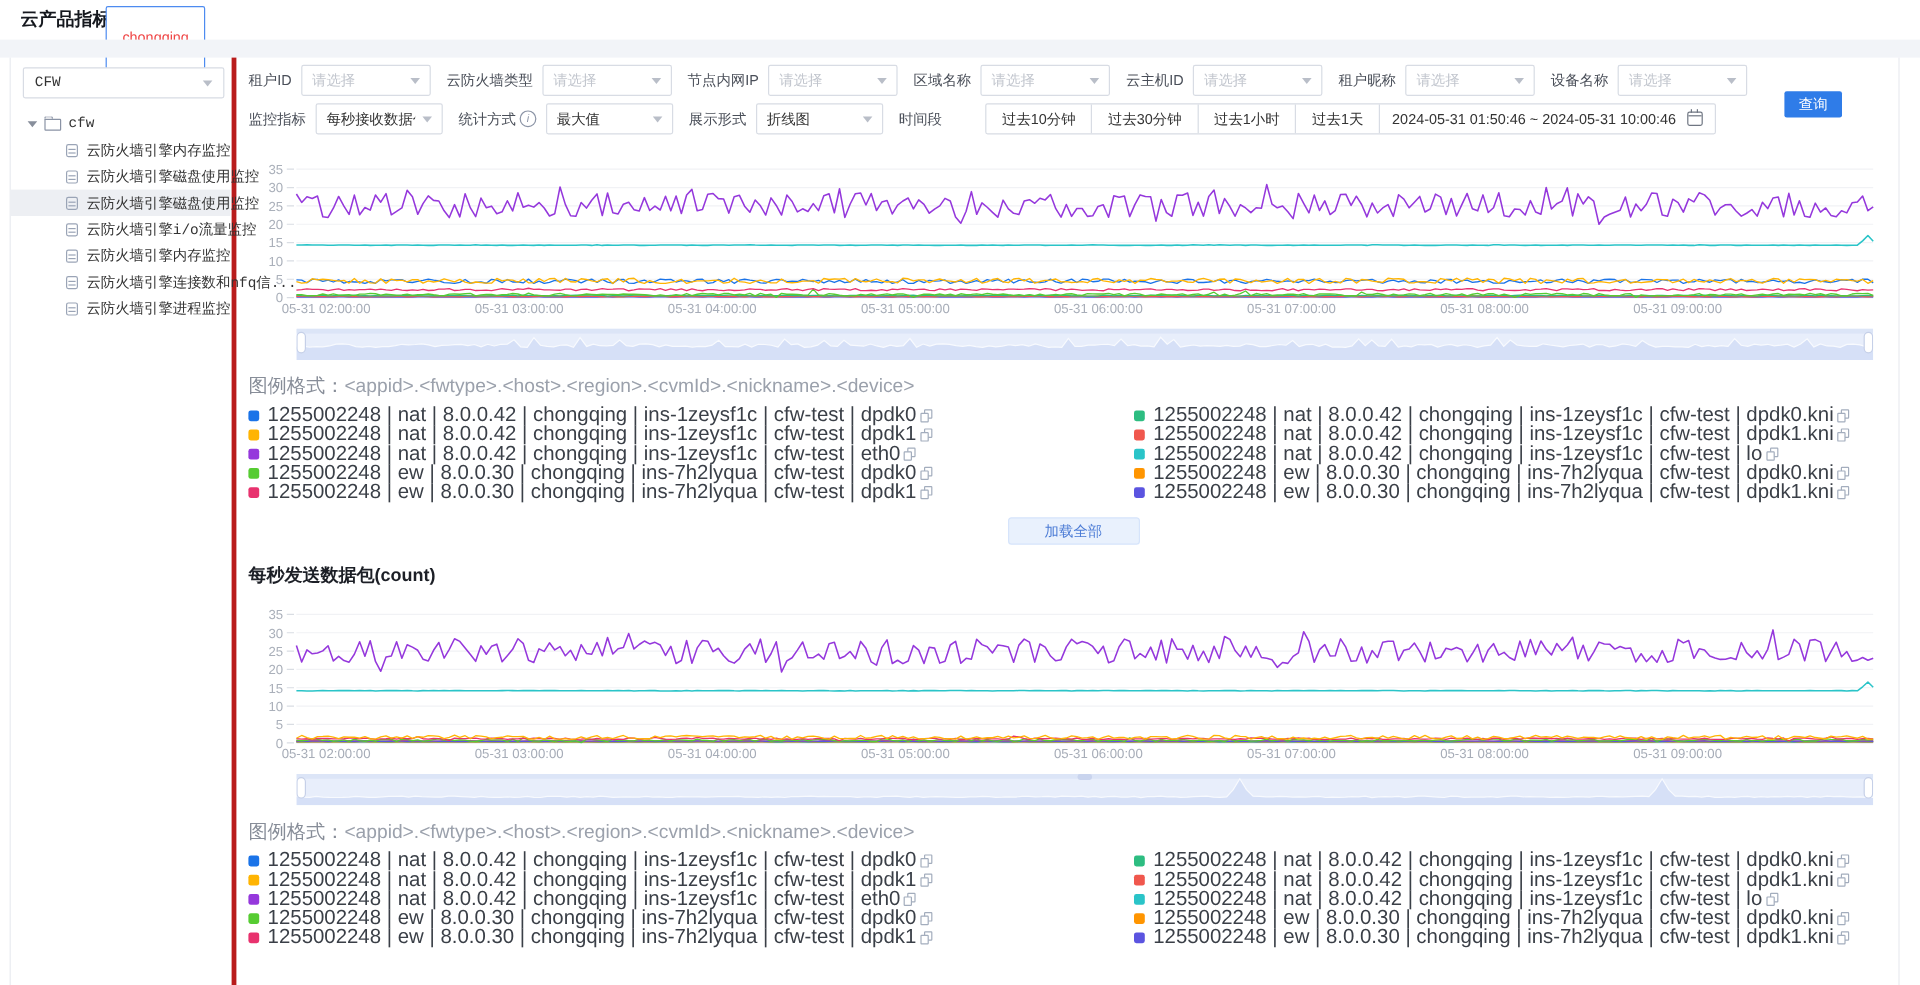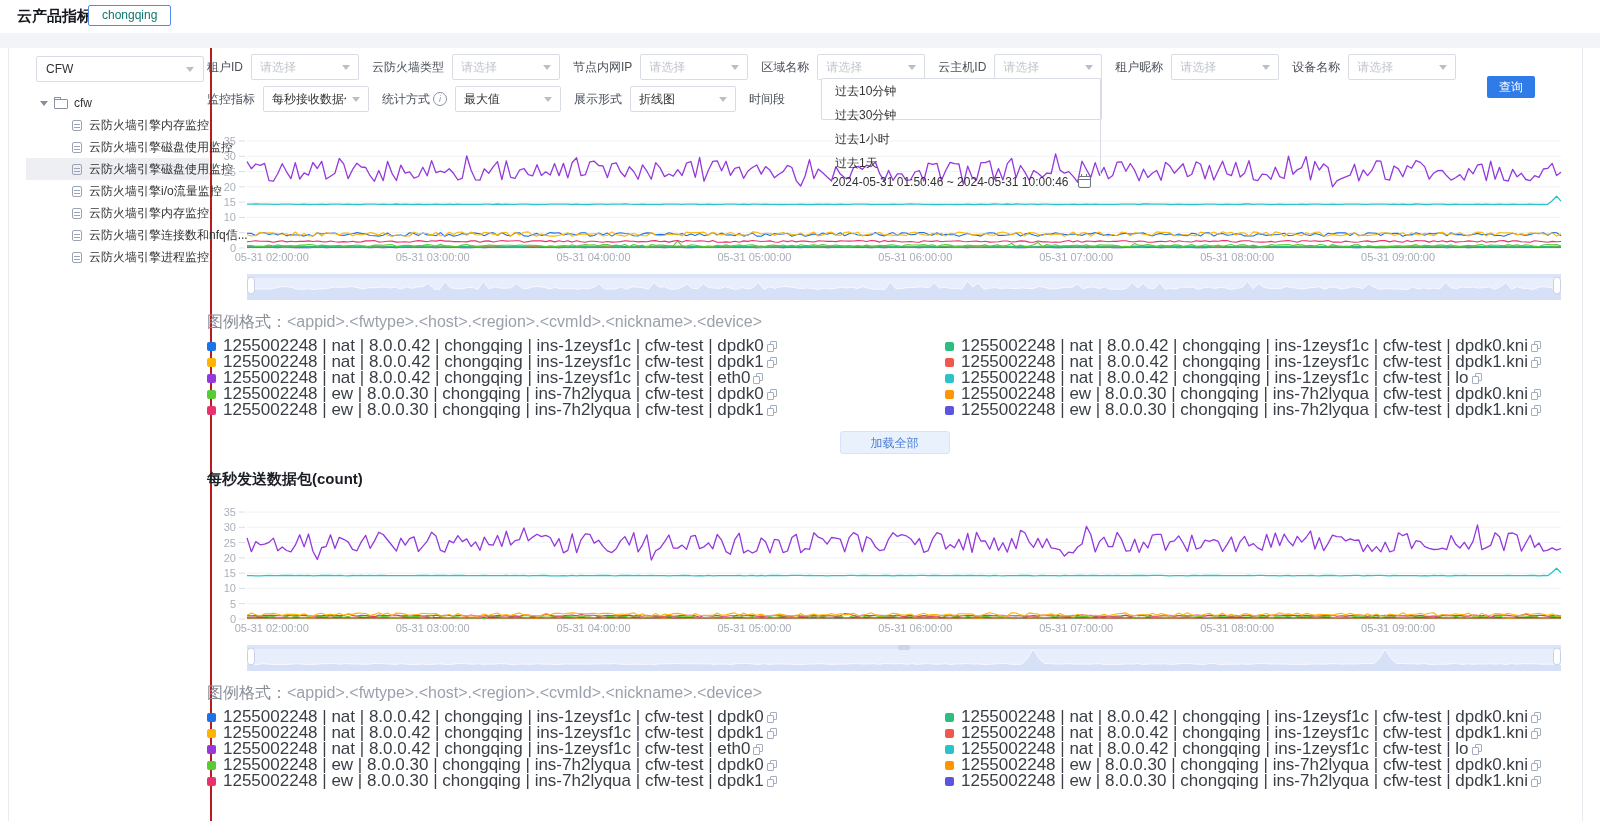--- a/index.html
+++ b/index.html
@@ -1,26 +1,26 @@
 <!DOCTYPE html>
 <html><head>
 <meta charset="utf-8">
 <style>
   html,body{margin:0;padding:0;background:#fff;}
   .app{position:relative;width:1600px;height:821px;background:#fff;overflow:hidden;
        font-family:"Liberation Sans",sans-serif;font-size:12px;color:#333;}
   
   .hdr-title{position:absolute;left:17px;top:7px;font-size:15px;font-weight:bold;color:#15181e;}
-  .hdr-tag{position:absolute;left:88px;top:5px;height:19px;line-height:19px;padding:0 13px;
-           border:1px solid #4d8bf0;color:#0f766e;border-radius:2px;background:#fff;cursor:pointer;}
+  .hdr-tag{position:absolute;left:88px;top:5px;height:19px;line-height:19px;padding:16px 13px;
+           border:1px solid #4d8bf0;color:#ef4444;border-radius:2px;background:#fff;cursor:pointer;}
   .band{position:absolute;top:33px;left:0;right:0;height:15px;background:#f2f4f8;}
   .shell{position:absolute;top:48px;left:8px;right:17px;bottom:0;
          border-left:1px solid #e9ebf0;border-right:1px solid #e9ebf0;}
   
-  .sidebar{position:absolute;left:17px;top:0;width:184px;bottom:0;border-right:2px solid #b91c1c;}
+  .sidebar{position:absolute;left:0;top:0;width:184px;bottom:0;border-right:4px solid #b91c1c;font-family:Liberation Mono, monospace;}
   .side-select{position:absolute;left:10px;top:8px;width:168px;height:26px;box-sizing:border-box;
                border:1px solid #d8dce4;border-radius:2px;display:flex;align-items:center;
                justify-content:space-between;padding:0 9px;cursor:pointer;background:#fff;}
   .tree{position:absolute;top:44px;left:0;right:1px;}
   .tree-folder{display:flex;align-items:center;height:22px;padding-left:14px;gap:6px;cursor:pointer;}
   .tree-item{display:flex;align-items:center;height:22px;padding-left:46px;gap:7px;cursor:pointer;white-space:nowrap;}
   .tree-item.selected{background:#edeff3;}
   
   .tri-down{width:0;height:0;border-left:4px solid transparent;border-right:4px solid transparent;
             border-top:5px solid #878e9b;flex:none;}
@@ -46,22 +46,22 @@
   .filters{position:relative;}
   .frow{display:flex;align-items:center;height:30px;}
   .frow2{margin-top:2px;}
   .fgroup{display:flex;align-items:center;margin-right:13px;}
   .flabel{color:#4a4f59;margin-right:8px;white-space:nowrap;}
   .select{height:26px;box-sizing:border-box;border:1px solid #d8dce4;border-radius:2px;background:#fff;
           display:flex;align-items:center;justify-content:space-between;padding:0 8px;cursor:pointer;overflow:hidden;}
   .select .ph{color:#c2c6ce;white-space:nowrap;overflow:hidden;}
   .select .val{color:#333;white-space:nowrap;overflow:hidden;}
   .w108{width:108px;} .w106{width:106px;}
-  .timeseg{display:flex;align-items:stretch;height:42px;box-sizing:border-box;border:1px solid #d8dce4;
-           border-radius:2px;margin-left:28px;background:#fff;flex-direction:column;}
+  .timeseg{display:flex;align-items:stretch;height:26px;box-sizing:border-box;border:1px solid #d8dce4;
+           border-radius:2px;margin-left:28px;background:#fff;}
   .tseg{padding:0 13px;line-height:24px;border-right:1px solid #d8dce4;color:#333;cursor:pointer;white-space:nowrap;}
   .tdate{display:flex;align-items:center;gap:9px;padding:0 10px;cursor:pointer;white-space:nowrap;}
   .query-btn{position:absolute;right:47px;top:24px;width:48px;height:22px;background:#2f7ce8;color:#fff;
              border:none;border-radius:2px;font-size:12px;cursor:pointer;font-family:inherit;}
   
   .chart-title{font-size:15px;font-weight:bold;color:#1c1f26;}
   .ct1{margin-top:26px;} .ct2{margin-top:16px;}
   .chart-svg{display:block;margin-top:16px;}
   .cs2{margin-top:12px;}
   .brush-svg{display:block;margin-top:8px;margin-left:40px;cursor:ew-resize;}

